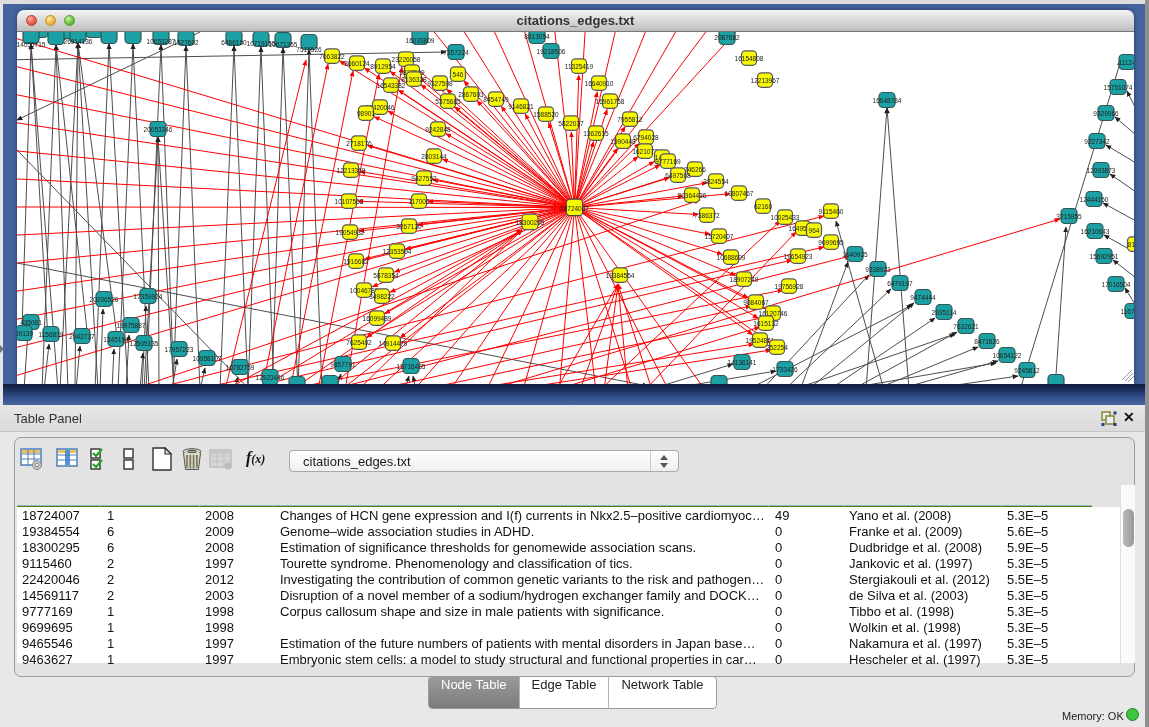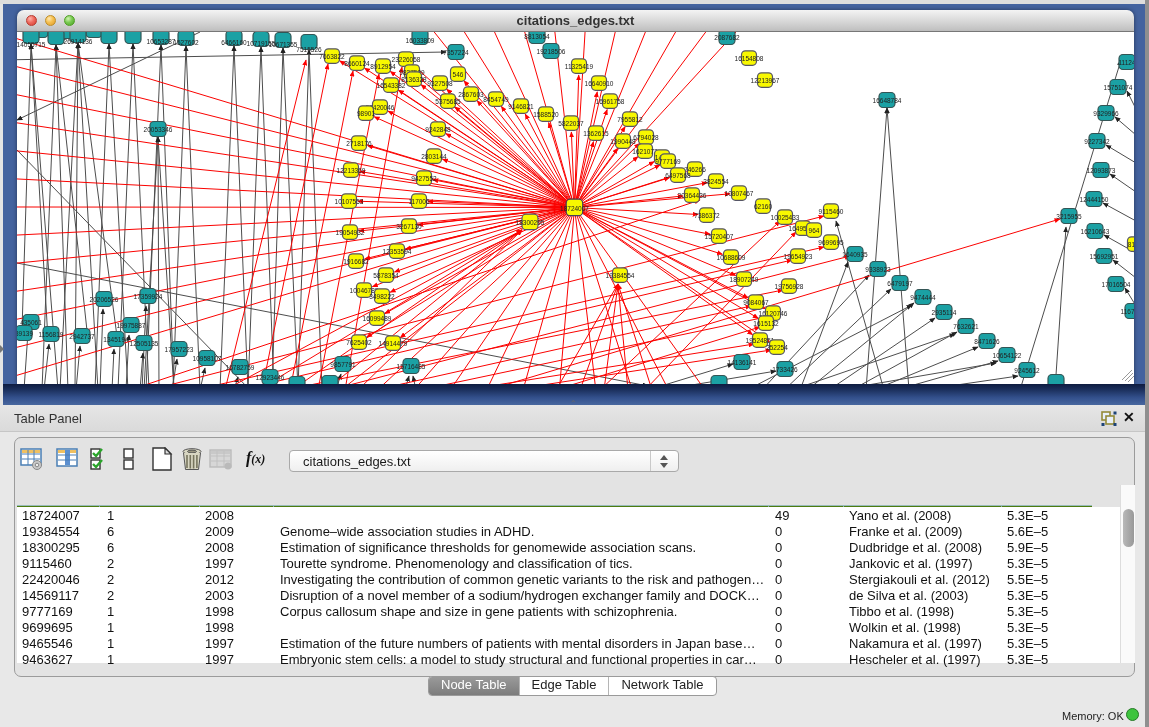--- a/index.html
+++ b/index.html
@@ -50,21 +50,21 @@
 .hc { position:absolute; top:2px; text-align:center; }
 #tbody { left:17px; top:507px; width:1103px; height:156px; background:#fff; overflow:hidden; }
 .trow { position:absolute; left:17px; width:1103px; height:16px; font-size:13px; color:#111; white-space:nowrap; }
 .trow span { position:absolute; top:0px; }
 .c0 { left:5px; } .c1 { left:90px; } .c2 { left:188px; } .c3 { left:263px; }
 .c4 { left:758px; } .c5 { left:832px; } .c6 { left:990px; }
 #vscroll { left:1120px; top:485px; width:15px; height:178px; background:#fafafa; border-left:1px solid #ddd; }
 #vthumb { position:absolute; left:2px; top:24px; width:11px; height:38px; border-radius:6px;
   background:linear-gradient(90deg,#b9b9b9,#989898); }
 
-#tabs { left:428px; top:676px; height:20px; border:1px solid #9a9a9a; border-radius:4px;
+#tabs { left:428px; top:676px; height:33px; border:1px solid #9a9a9a; border-radius:4px;
   background:#fff; font-size:13px; color:#222; display:flex; overflow:hidden; }
 .tab { padding:0 12px; line-height:16px; }
 #tabsel { background:linear-gradient(#9a9a9a,#7c7c7c); color:#fff; }
 .tsep { width:1px; background:#b5b5b5; }
 
 #memtxt { left:1062px; top:710px; font-size:11px; color:#222; }
 #memdot { left:1126px; top:708px; width:13px; height:13px; border-radius:50%;
   background:#3ec43e; border:1.5px solid #267a26; }
 </style></head>
 <body>
@@ -631,20 +631,21 @@
     <div style="position:absolute;left:256px;top:0;width:1px;height:21px;background:#8aa"></div>
     <div style="position:absolute;left:751px;top:0;width:1px;height:21px;background:#8aa"></div>
     <div style="position:absolute;left:826px;top:0;width:1px;height:21px;background:#8aa"></div>
     <div style="position:absolute;left:984px;top:0;width:1px;height:21px;background:#8aa"></div>
   </div>
   <div class="abs" id="tbody"></div>
   <div class="trow" style="top:508px">
       <span class="c0">18724007</span>
       <span class="c1">1</span>
       <span class="c2">2008</span>
+      <span class="c3">Changes of HCN gene expression and I(f) currents in Nkx2.5–positive cardiomyoc…</span>
       <span class="c4">49</span>
       <span class="c5">Yano et al. (2008)</span>
       <span class="c6">5.3E–5</span>
     </div>
 <div class="trow" style="top:524px">
       <span class="c0">19384554</span>
       <span class="c1">6</span>
       <span class="c2">2009</span>
       <span class="c3">Genome–wide association studies in ADHD.</span>
       <span class="c4">0</span>
@@ -684,21 +685,21 @@
       <span class="c2">2003</span>
       <span class="c3">Disruption of a novel member of a sodium/hydrogen exchanger family and DOCK…</span>
       <span class="c4">0</span>
       <span class="c5">de Silva et al. (2003)</span>
       <span class="c6">5.3E–5</span>
     </div>
 <div class="trow" style="top:604px">
       <span class="c0">9777169</span>
       <span class="c1">1</span>
       <span class="c2">1998</span>
-      <span class="c3">Corpus callosum shape and size in gene patients with schizophrenia.</span>
+      <span class="c3">Corpus callosum shape and size in male patients with significance.</span>
       <span class="c4">0</span>
       <span class="c5">Tibbo et al. (1998)</span>
       <span class="c6">5.3E–5</span>
     </div>
 <div class="trow" style="top:620px">
       <span class="c0">9699695</span>
       <span class="c1">1</span>
       <span class="c2">1998</span>
       <span class="c4">0</span>
       <span class="c5">Wolkin et al. (1998)</span>

